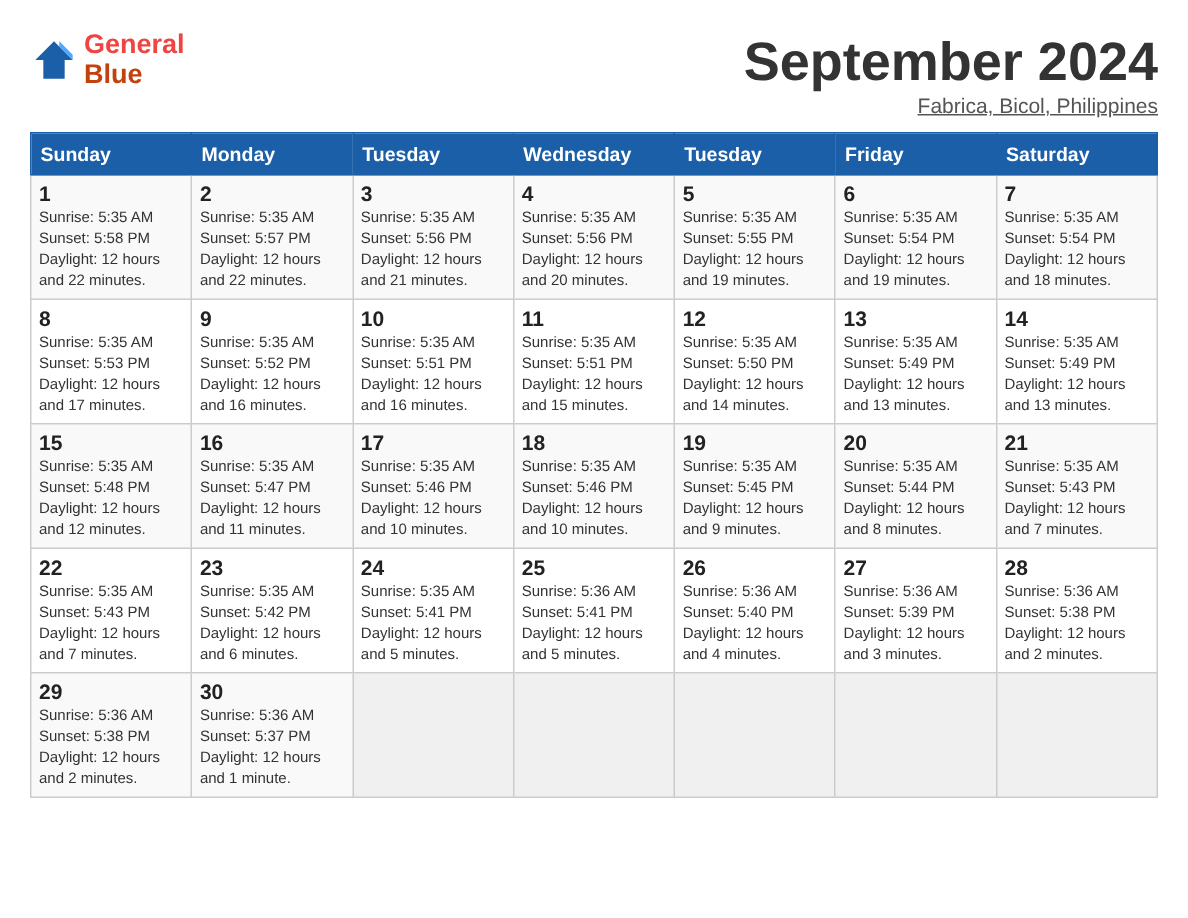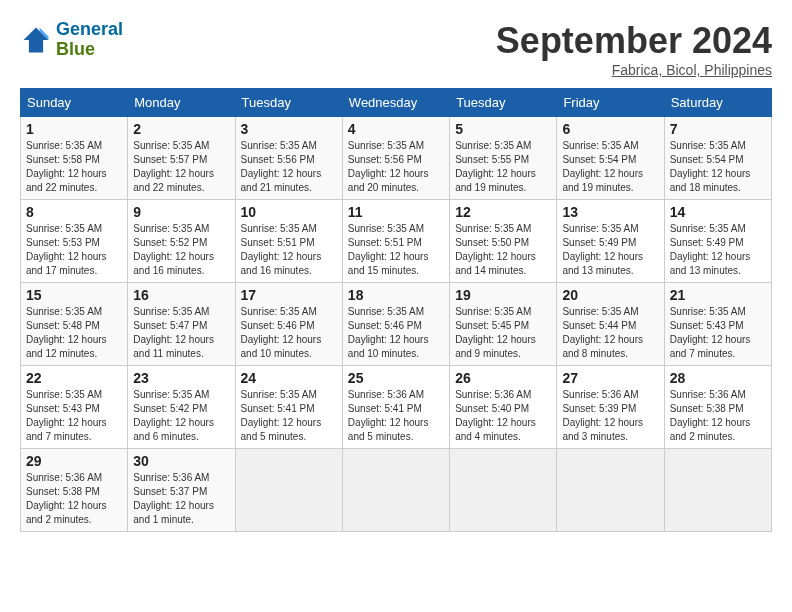--- a/index.html
+++ b/index.html
@@ -19,22 +19,22 @@
     .logo {
       display: flex;
       align-items: center;
       gap: 4px;
     }
     .logo-text {
       font-size: 18px;
       font-weight: bold;
       line-height: 1.1;
     }
-    .logo-text .general { color: #0369a1; }
-    .logo-text .blue { color: #4d7c0f; }
+    .logo-text .general { color: #ef4444; }
+    .logo-text .blue { color: #c2410c; }
     .logo-icon {
       width: 32px;
       height: 32px;
     }
     .title-block {
       text-align: right;
     }
     .month-title {
       font-size: 36px;
       font-weight: bold;
@@ -49,21 +49,21 @@
       width: 100%;
       border-collapse: collapse;
       font-size: 10.5px;
     }
     thead th {
       background-color: #1a5fa8;
       color: #fff;
       text-align: left;
       padding: 6px 6px;
       font-size: 13px;
-      font-weight: normal;
+      font-weight: bold;
       border: 1px solid #1a5fa8;
     }
     tbody td {
       border: 1px solid #ccc;
       vertical-align: top;
       padding: 4px 5px;
       width: calc(100% / 7);
       min-height: 80px;
     }
     .day-num {

